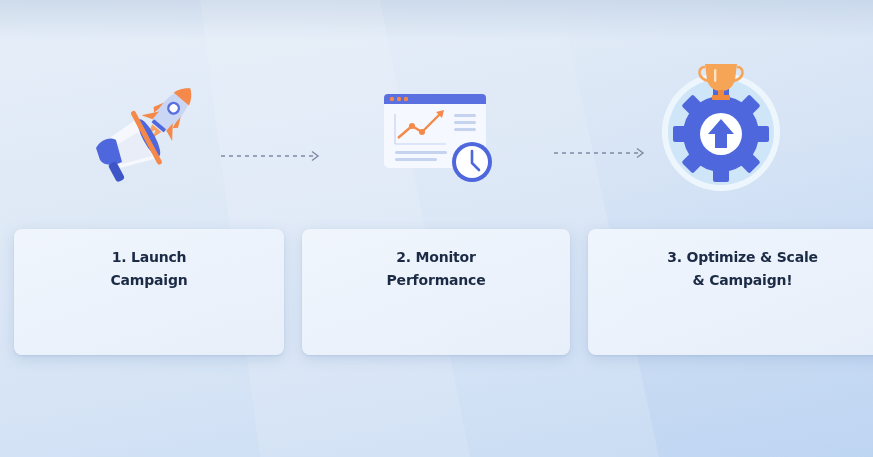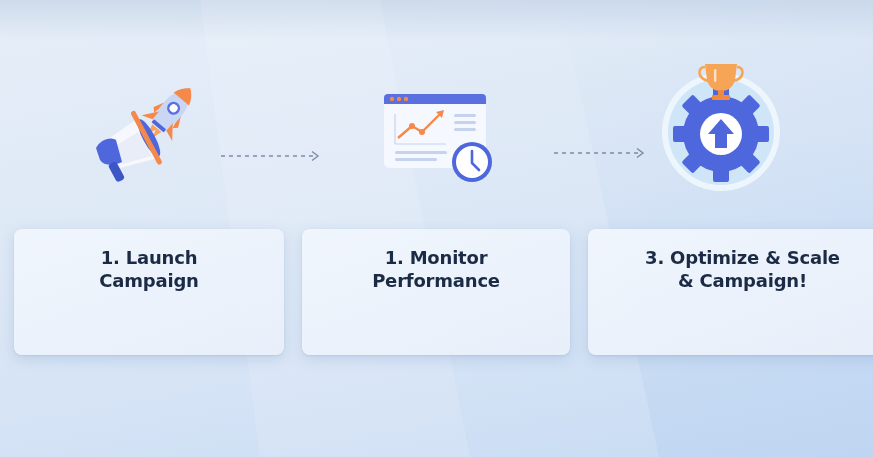--- a/index.html
+++ b/index.html
@@ -27,21 +27,21 @@
     .card {
       position: absolute; top: 229px; height: 126px;
       background: linear-gradient(160deg, rgba(241,246,253,0.96), rgba(233,240,250,0.92));
       border-radius: 8px;
       box-shadow: 0 4px 14px rgba(120,150,190,0.28), 0 1px 2px rgba(120,150,190,0.2);
       text-align: center;
     }
     .card-title {
       margin-top: 17px;
       font-family: "DejaVu Sans", sans-serif;
-      font-weight: bold; font-size: 18px; line-height: 23px;
+      font-weight: bold; font-size: 14px; line-height: 23px;
       color: #1c2b45; white-space: pre-line; letter-spacing: -0.2px;
     }
   </style>
 </head>
 <body>
 
 <div class="topshade"></div>
 <div class="facet2"></div>
 <div class="facet1"></div>
 
@@ -130,19 +130,19 @@
     <rect x="-3" y="30" width="6" height="6" fill="#f08a3e"></rect>
     <rect x="-9" y="35" width="18" height="5" rx="1" fill="#f08a3e"></rect>
   </g>
 </svg>
 
 <div class="card" style="left:14px;width:270px">
   <div class="card-title">1. Launch
 Campaign</div>
 </div>
 <div class="card" style="left:302px;width:268px">
-  <div class="card-title">1. Monitor
+  <div class="card-title">2. Monitor
 Performance</div>
 </div>
 <div class="card" style="left:588px;width:309px">
   <div class="card-title">3. Optimize &amp; Scale
 &amp; Campaign!</div>
 </div>
 
 </body></html>

